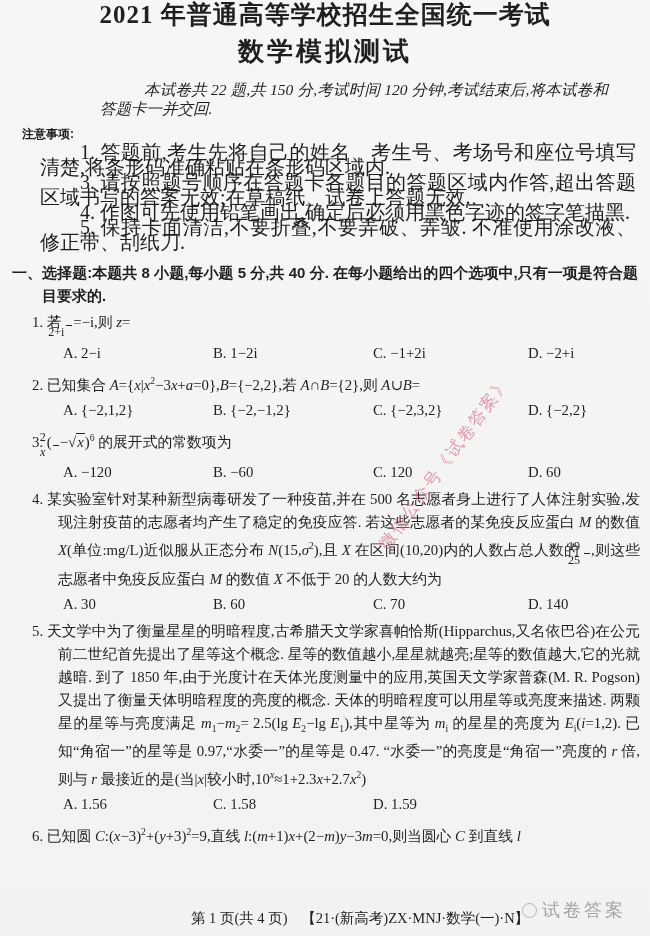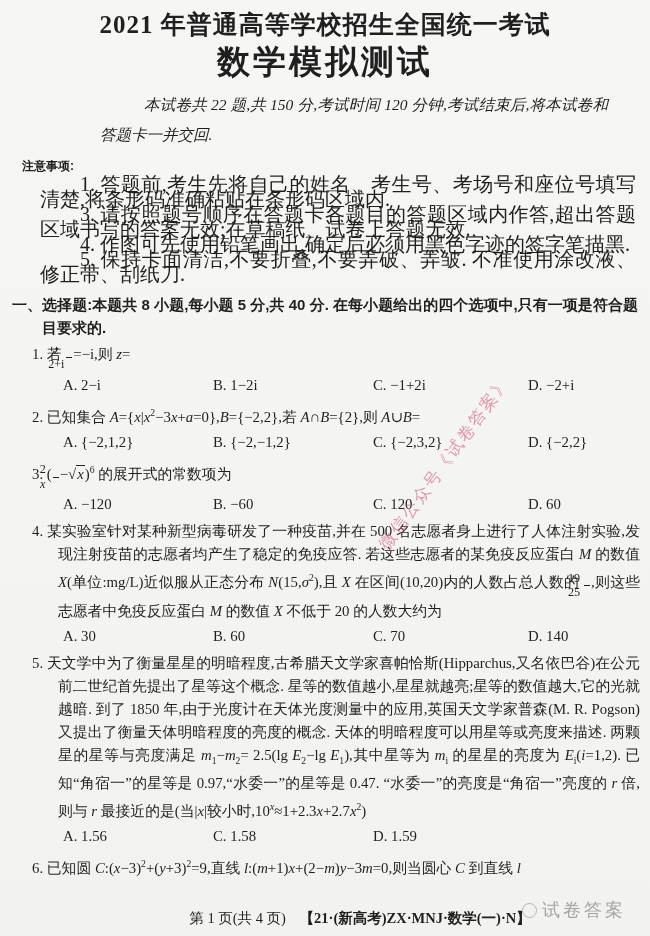--- a/index.html
+++ b/index.html
@@ -2,32 +2,32 @@
 <html><head>
 <meta charset="utf-8">
 <style>
   html,body{margin:0;padding:0;}
   body{
     width:650px;height:936px;overflow:hidden;position:relative;
     background:linear-gradient(#f6f6f4,#f2f2f0);
     color:#1f1f1f;
     font-family:"Liberation Serif","DejaVu Serif",serif;
   }
-  .page{position:absolute;inset:0;padding-top:10px;}
+  .page{position:absolute;inset:0;}
   .title1{
     text-align:center;font-size:25px;font-weight:bold;line-height:30px;
     margin:0;letter-spacing:1px;
   }
   .title2{
-    text-align:center;font-size:33px;font-weight:900;line-height:40px;
+    text-align:center;font-size:26px;font-weight:900;line-height:40px;
     margin:2px 0 0 0;letter-spacing:3px;
   }
   .intro{
     margin:8px 0 0 100px;width:508px;
-    font-style:italic;font-size:15.5px;line-height:30px;text-indent:44px;
+    font-style:italic;font-size:15.5px;line-height:19px;text-indent:44px;
     text-align:justify;
   }
   .notice-head{
     margin:6px 0 0 22px;font-family:"Liberation Sans","DejaVu Sans",sans-serif;
     font-weight:bold;font-size:12px;line-height:21px;
   }
   .notice-item{
     margin:0 14px 0 40px;text-indent:2em;font-size:20px;line-height:15px;
     text-align:justify;font-family:Liberation Serif, serif;
   }
@@ -54,21 +54,21 @@
   }
   .frac .fn{display:block;border-bottom:1px solid #222;padding:0 3px;}
   .frac .fd{display:block;padding:0 3px;}
   .sq{white-space:nowrap;}
   .sq .sqt{border-top:1px solid #222;padding:0 1px;}
   .footer{
     position:absolute;left:0;bottom:8px;width:100%;
     text-align:center;font-size:14.5px;
   }
   .footer .pageinfo{margin-left:70px;text-align:center;}
-  .footer .code{font-weight:bold;margin-left:10px;margin-top:8px;}
+  .footer .code{font-weight:normal;margin-left:10px;margin-top:8px;}
   .wm-diagonal{
     position:absolute;left:383px;top:536px;
     transform:rotate(-54deg);transform-origin:left center;
     white-space:nowrap;font-size:17px;letter-spacing:2px;
     color:rgba(212,96,122,0.62);pointer-events:none;
   }
   .wm-corner{
     position:absolute;right:24px;bottom:14px;
     color:#979797;font-size:18px;letter-spacing:3px;opacity:.85;
   }

